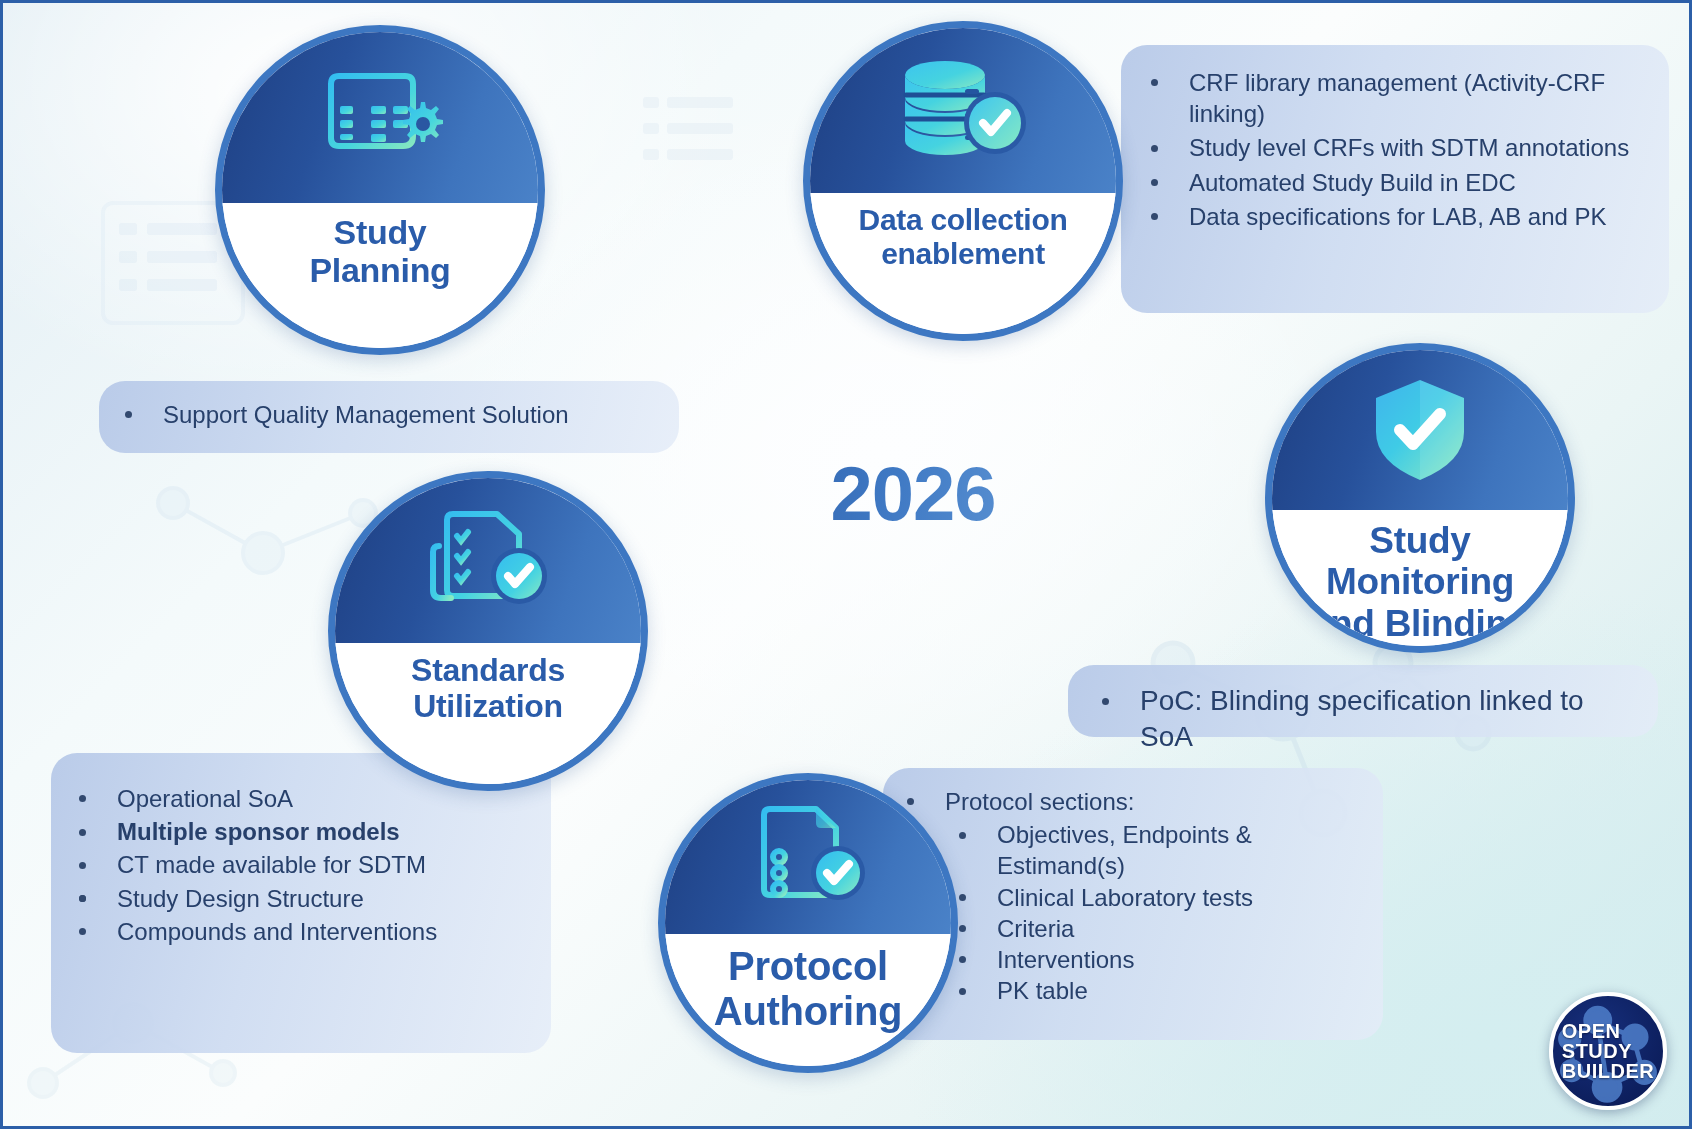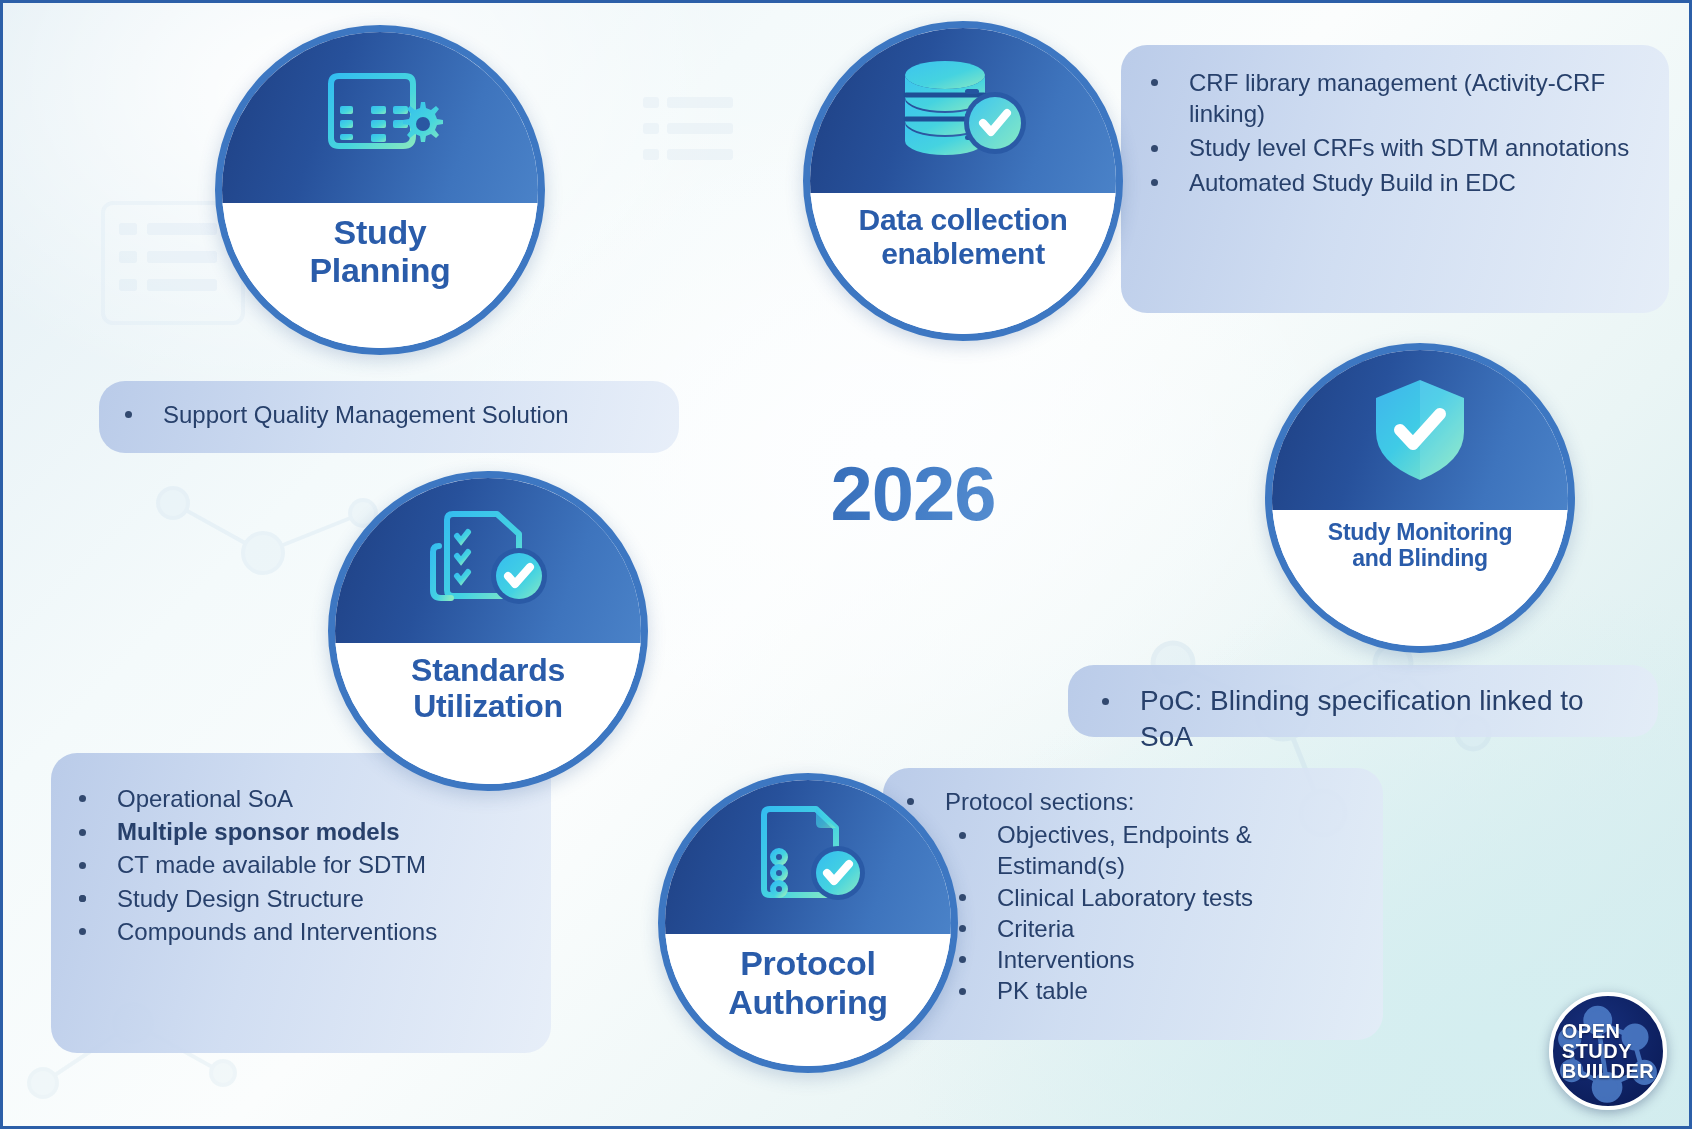--- a/index.html
+++ b/index.html
@@ -161,20 +161,24 @@
         <span>CRF library management (Activity-CRF linking)</span>
       </li>
       <li style="margin-bottom:3px;">
         <span class="bu"></span>
         <span>Study level CRFs with SDTM annotations</span>
       </li>
       <li style="margin-bottom:3px;">
         <span class="bu"></span>
         <span>Automated Study Build in EDC</span>
       </li>
+      <li>
+        <span class="bu"></span>
+        <span>Data specifications for LAB, AB and PK</span>
+      </li>
     </ul>
   </div>
 
   <div class="panel" style="left:1065px;top:662px;width:590px;height:72px;padding:18px 20px;">
     <ul>
       <li style="font-size:28px;">
         <span class="bu"></span>
         <span>PoC: Blinding specification linked to SoA</span>
       </li>
     </ul>
@@ -332,21 +336,21 @@
               <stop offset="45%" stop-color="#3fcbe6"></stop>
               <stop offset="100%" stop-color="#8eeac2"></stop>
         </linearGradient>
           </defs>
         <path d="M52 6 L96 24 v34 q0 30-44 48 Q8 88 8 58 V24 z" fill="url(#gSh)"></path>
         <path d="M52 6 L96 24 v34 q0 30-44 48 z" fill="#ffffff" opacity=".10"></path>
         <path d="M32 56 l13 14 27-30" fill="none" stroke="#fff" stroke-width="12" stroke-linecap="round" stroke-linejoin="round"></path>
       </svg>
     </div>
     <div class="bot">
-      <div class="label" style="font-size:23px;">
+      <div class="label" style="font-size:37px;">
         <div>Study Monitoring</div>
         <div>and Blinding</div>
       </div>
     </div>
   </div>
 
   <div class="node" style="left:325px;top:468px;width:320px;height:320px;">
     <div class="top">
       <svg width="126" height="106" viewBox="0 0 126 106">
         <defs>
@@ -400,21 +404,21 @@
             <line x1="45" y1="68" x2="82" y2="68"></line>
           <circle cx="31" cy="84" r="6"></circle>
             <line x1="45" y1="84" x2="74" y2="84"></line>
         </g>
         <circle cx="90" cy="68" r="27" fill="#2a5aa6"></circle>
         <circle cx="90" cy="68" r="22" fill="url(#gPr)"></circle>
         <path d="M79 68 l7 8 15-17" fill="none" stroke="#fff" stroke-width="8" stroke-linecap="round" stroke-linejoin="round"></path>
       </svg>
     </div>
     <div class="bot">
-      <div class="label" style="font-size:34px;">
+      <div class="label" style="font-size:40px;">
         <div>Protocol</div>
         <div>Authoring</div>
       </div>
     </div>
   </div>
 
   <div id="logo">
     <svg viewBox="0 0 118 118">
       <g stroke="#4f7fcb" stroke-width="5" fill="#4f7fcb" opacity=".85">
         <line x1="18" y1="46" x2="48" y2="28"></line>

